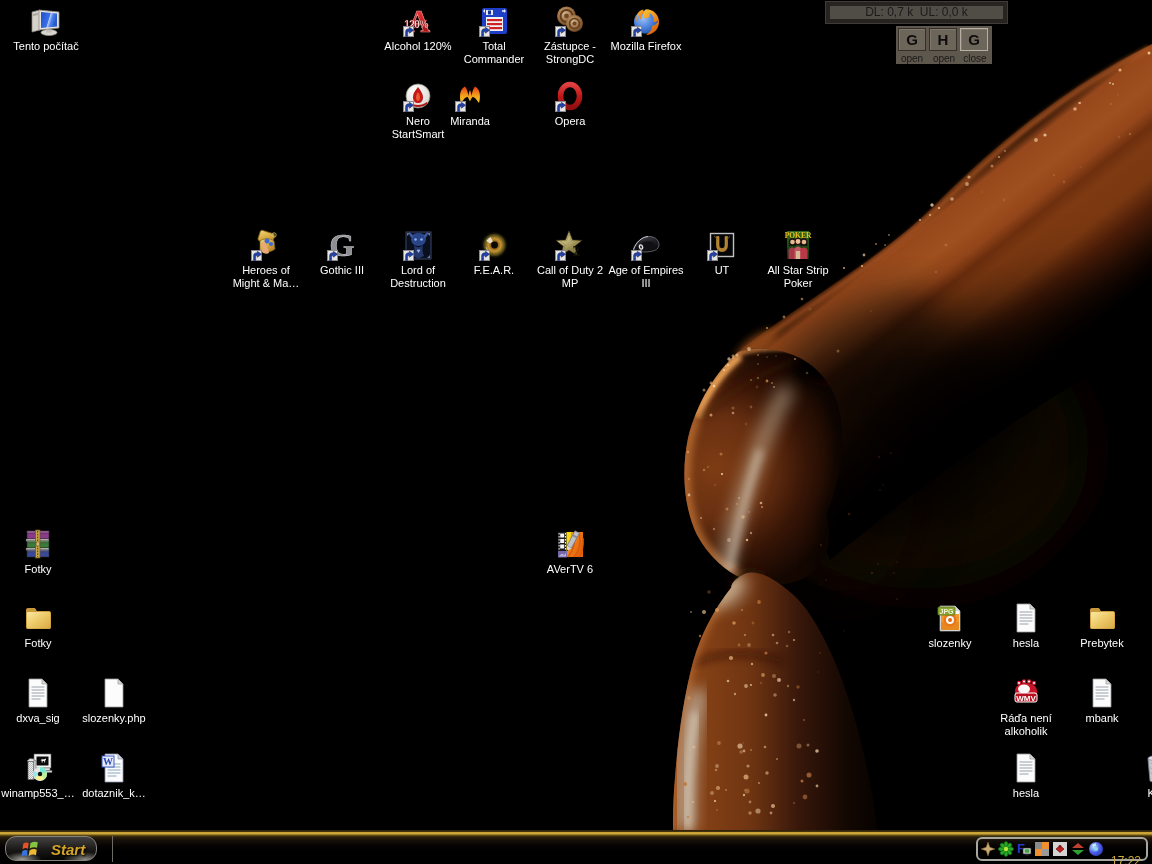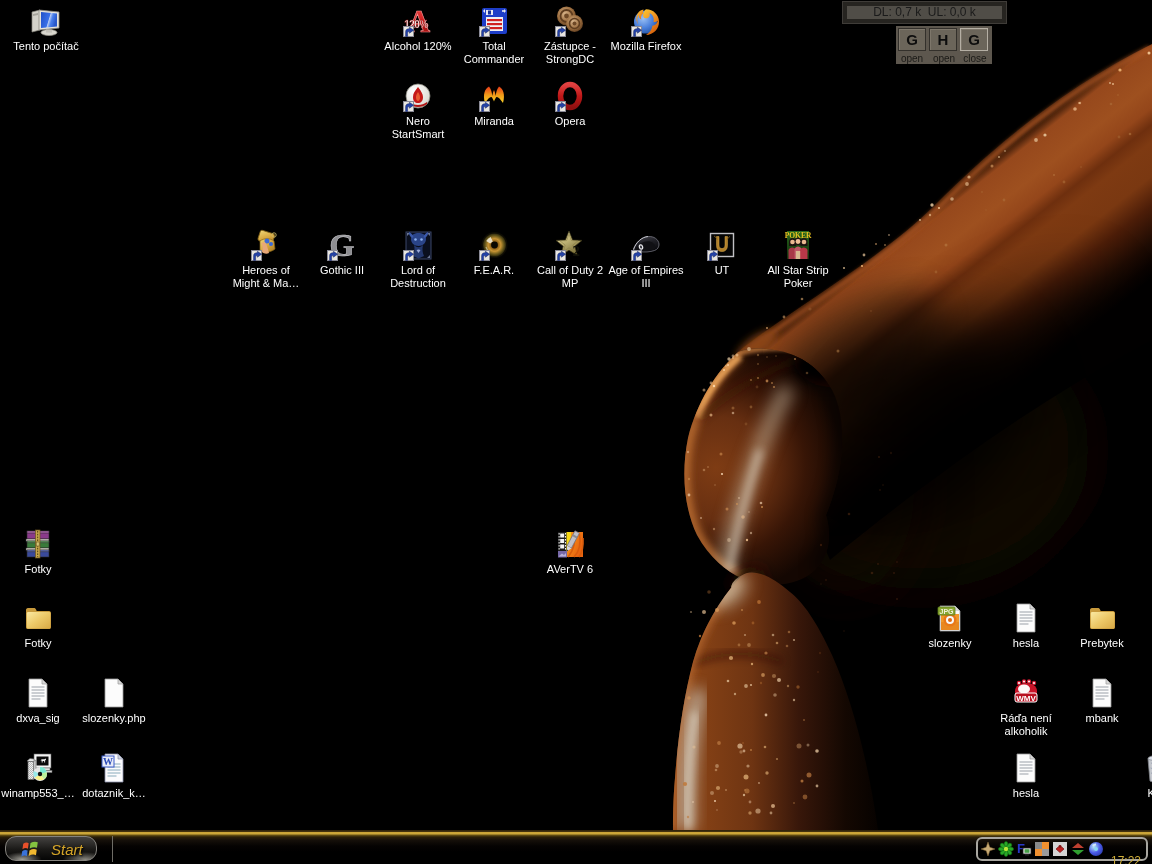--- a/index.html
+++ b/index.html
@@ -1,28 +1,28 @@
 <!DOCTYPE html>
 <html><head><meta charset="utf-8"><style>
 *{margin:0;padding:0;box-sizing:border-box;-webkit-font-smoothing:antialiased}
 html,body{width:1152px;height:864px;overflow:hidden;background:#000;font-family:"Liberation Sans",sans-serif}
 #desk{position:absolute;left:0;top:0;width:1152px;height:864px}
 .ic{position:absolute;width:76px;text-align:center}
 .ic .g{width:32px;height:32px;margin:0 auto;position:relative}
 .ic .t{transform:translateZ(0);font-size:11px;line-height:12.5px;margin:3px -10px 0;color:#fff;text-shadow:1px 1px 1px #000,0 0 2px #000}
 .badge{position:absolute;left:1px;bottom:0;width:11px;height:11px;background:#e8e6e0;border:1px solid #8a8a96}
 .badge svg{position:absolute;left:0;top:0}
-#bar{position:absolute;left:842px;top:1px;width:165px;height:23px;background:#262420;border:1px solid #3f3c38;padding:4px}
+#bar{position:absolute;left:825px;top:1px;width:183px;height:23px;background:#262420;border:1px solid #3f3c38;padding:4px}
 #bar .in{transform:translateZ(0);width:100%;height:100%;background:#504d47;color:#1a1a1a;font-size:12px;text-align:center;line-height:13px}
 #ghg{position:absolute;left:896px;top:26px;width:96px;height:38px;background:#5d574e}
 .gb{transform:translateZ(0);position:absolute;top:2px;width:28px;height:23px;background:#6b655a;border:1px solid #33302b;box-shadow:inset 1px 1px 0 #7d766a;color:#0d0d0d;font-weight:bold;font-size:15px;text-align:center;line-height:21px}
 .gl{transform:translateZ(0);position:absolute;top:27px;font-size:10px;color:#17161408;color:#1b1a17;width:32px;text-align:center}
 #task{position:absolute;left:0;top:830px;width:1152px;height:34px;background:linear-gradient(#2a1e08 0px,#4a3810 2px,#c9a236 2px,#cda83a 4px,#6a5414 5px,#2c2008 7px,#16100a 10px,#050302 16px,#000 22px)}
 #start{position:absolute;left:5px;top:6px;width:92px;height:25px;border-radius:11px;border:1px solid #85837e;background:radial-gradient(ellipse 26px 10px at 18% 98%,#a09e96 0%,rgba(70,68,64,0) 75%),radial-gradient(ellipse 30px 10px at 88% 98%,#8a8880 0%,rgba(70,68,64,0) 75%),linear-gradient(#444240,#1a1917 55%,#050505)}
-#start .stxt{transform:translateZ(0);position:absolute;left:45px;top:4px;font-style:italic;font-weight:normal;font-size:15px;color:#d4a428;text-shadow:1px 1px 2px #000}
+#start .stxt{transform:translateZ(0);position:absolute;left:45px;top:4px;font-style:italic;font-weight:bold;font-size:15px;color:#d4a428;text-shadow:1px 1px 2px #000}
 #sep1{position:absolute;left:112px;top:6px;width:1px;height:26px;background:#6e6c66}
 #tray{position:absolute;left:976px;top:7px;width:172px;height:24px;border:2px solid #a8a6a0;border-radius:6px}
 .ti{position:absolute;top:2px;width:16px;height:16px}
 #clock{transform:translateZ(0);position:absolute;right:5px;top:15px;font-size:12px;color:#cfae3a}
 </style></head>
 <body>
 <svg id="desk" width="1152" height="864" viewBox="0 0 1152 864">
 <defs>
 <filter id="b2" x="-50%" y="-50%" width="200%" height="200%">
         <feGaussianBlur stdDeviation="2"></feGaussianBlur>
@@ -405,21 +405,21 @@
 <path d="M16,7 C13,11 11,13 11,17 C11,21 13,23 16,23 C19,23 21,21 21,17 C21,14 19,11 16,7 Z" fill="#c41818"></path>
 <path d="M16,12 C14.5,14 14,15.5 14,17.5 C14,19.5 15,21 16,21 C17,21 18,19.5 18,17.5 C18,16 17.5,14 16,12 Z" fill="#e85a30"></path>
 <path d="M7,22 C12,26 20,26 25,22 L25,24 C20,28 12,28 7,24 Z" fill="#b01414"></path>
       </svg><div class="badge">
         <svg width="11" height="11" viewBox="0 0 11 11">
           <path d="M1.6,9.4 L1.6,4.8 C1.6,3 2.8,1.9 4.6,1.8 L5.4,1.8 L5.4,0.3 L9.6,3.2 L5.4,6.2 L5.4,4.6 L5,4.6 C4,4.7 3.6,5.2 3.6,6.2 L3.6,9.4 Z" fill="#2342a8" stroke="#16255e" stroke-width="0.5"></path>
         </svg>
       </div></div>
     <div class="t">Nero<br>StartSmart</div>
   </div>
-<div class="ic" style="left:456px;top:80px">
+<div class="ic" style="left:432px;top:80px">
     <div class="g"><svg width="32" height="32" viewBox="0 0 32 32">
         <defs>
           <linearGradient id="mrg" x1="0" y1="0" x2="0" y2="1">
             <stop offset="0" stop-color="#e83818"></stop>
             <stop offset="0.5" stop-color="#f09818"></stop>
             <stop offset="1" stop-color="#f8d028"></stop>
           </linearGradient>
         </defs>
 <path d="M7,23 C4.5,14.5 7,8.5 11,6.5 C13,9 14,12 14.2,16 C14.8,13 15.4,11 16,10 C16.6,11 17.2,13 17.8,16 C18,12 19,9 21,6.5 C25,8.5 27.5,14.5 25,23 C22,18.5 20,16.5 18.5,17 C17.5,18 16.8,19.5 16,21.5 C15.2,19.5 14.5,18 13.5,17 C12,16.5 10,18.5 7,23 Z" fill="url(#mrg)"></path>
       </svg><div class="badge">

